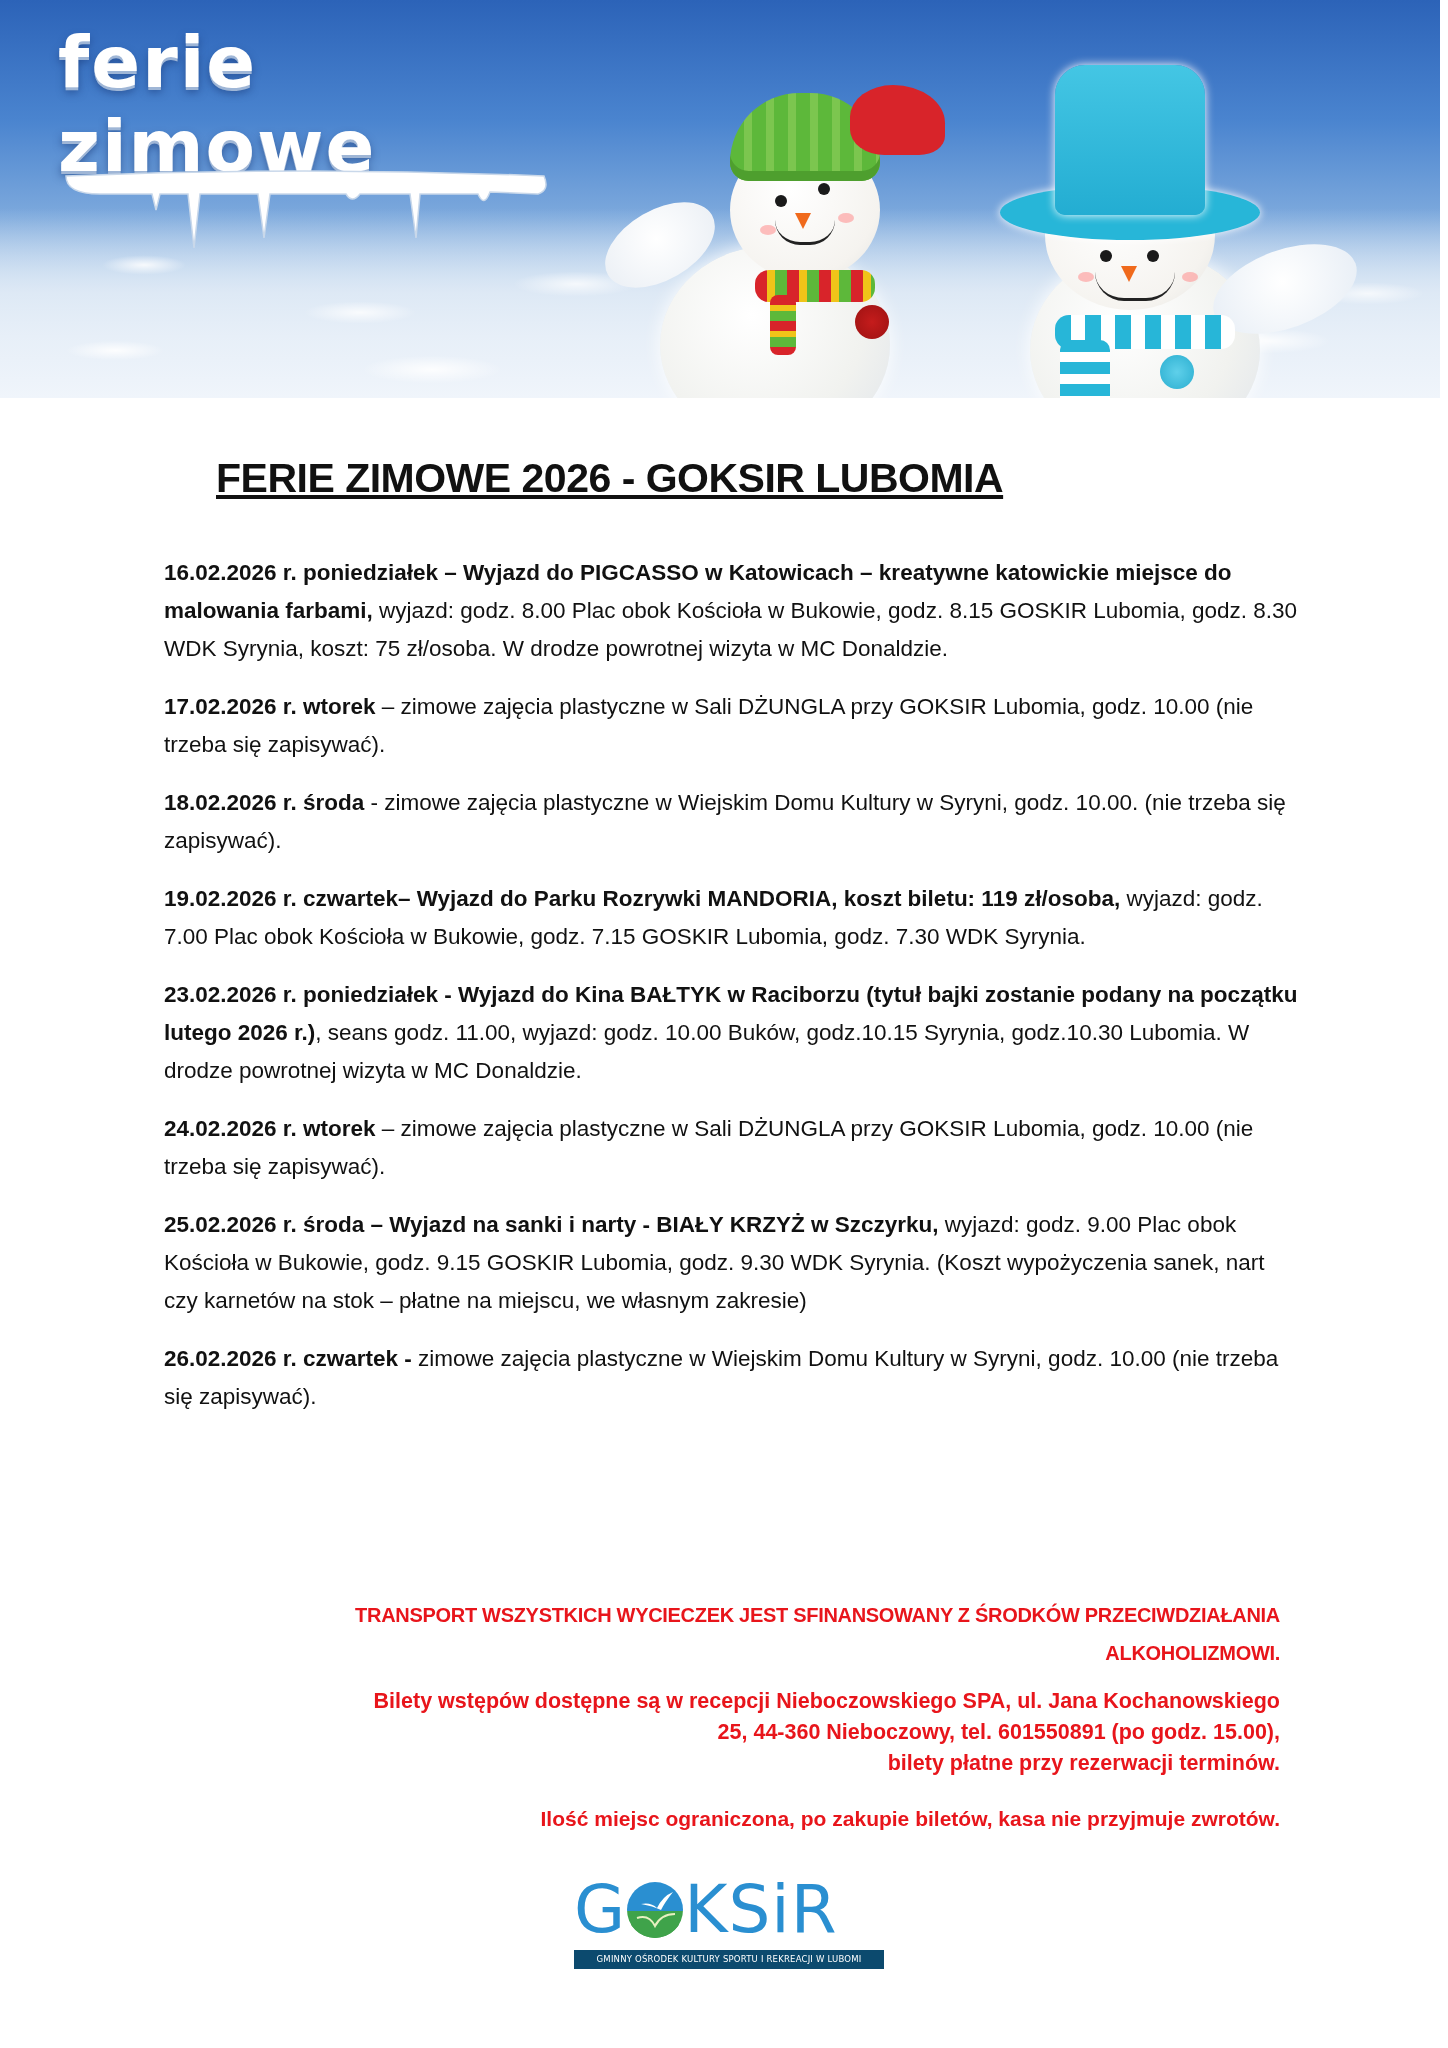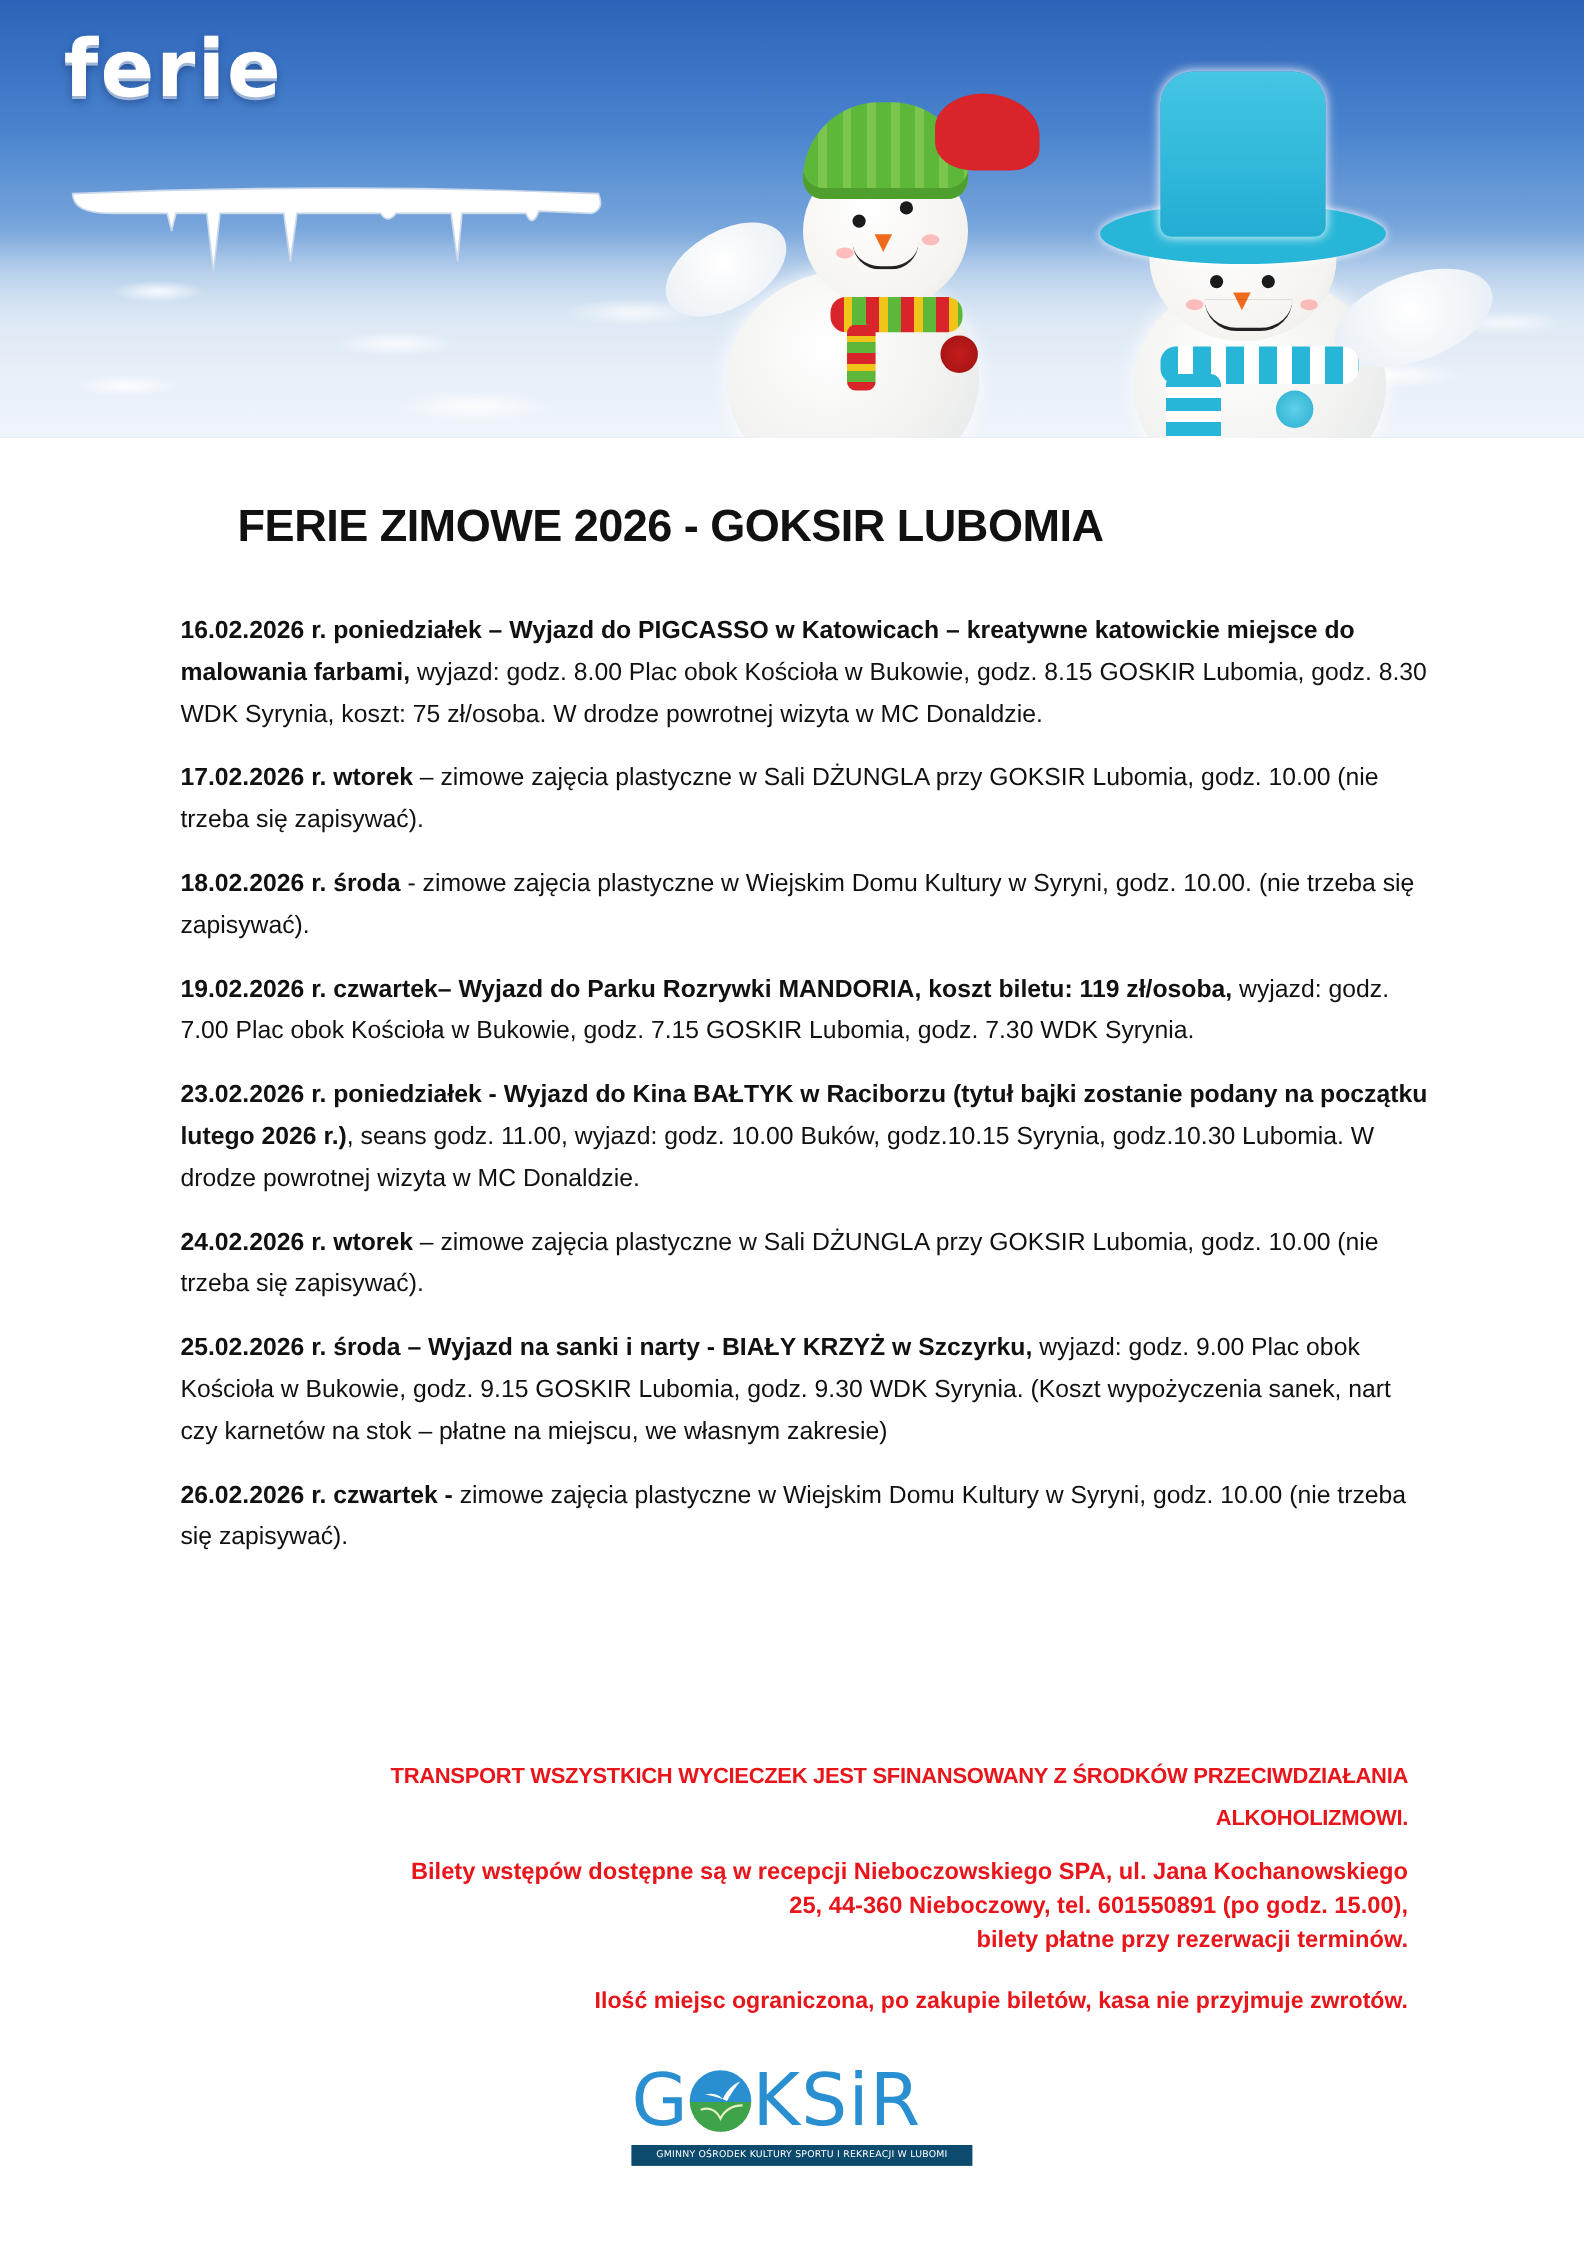--- a/index.html
+++ b/index.html
@@ -26,21 +26,21 @@
   .snowman { position: absolute; }
   .sm-body { position: absolute; border-radius: 50%; background: radial-gradient(circle at 40% 35%, #ffffff, #f1f2ef 60%, #dfe4ea); box-shadow: 0 0 18px rgba(255,255,255,.9); }
   .sm-head { position: absolute; border-radius: 50%; background: radial-gradient(circle at 40% 35%, #ffffff, #f5f3ef 70%, #e3e3e0); }
   .eye { position: absolute; width: 12px; height: 12px; border-radius: 50%; background: #1a1a1a; }
   .nose { position: absolute; width: 0; height: 0; border-left: 8px solid transparent; border-right: 8px solid transparent; border-top: 16px solid #f06a1c; }
   .smile { position: absolute; border-bottom: 3px solid #222; border-radius: 0 0 40px 40px; }
   .cheek { position: absolute; width: 16px; height: 10px; border-radius: 50%; background: rgba(255,140,140,.55); }
   .button-dot { position: absolute; border-radius: 50%; }
 
   
-  .doc-title { position: absolute; left: 216px; top: 455px; font-family: "Liberation Sans", sans-serif; font-weight: bold; font-size: 41px; letter-spacing: -0.5px; color: #111; }
+  .doc-title { position: absolute; left: 216px; top: 455px; font-family: "Liberation Sans", sans-serif; font-weight: bold; font-size: 41px; letter-spacing: -0.5px; color: #111; text-decoration: underline; }
   .events { position: absolute; left: 164px; top: 530px; width: 1140px; font-family: "Liberation Sans", sans-serif; font-size: 22.5px; line-height: 38px; color: #111; margin-top: 24px; }
   .event { margin: 0 0 20px 0; }
   .event b { font-weight: bold; }
 
   .notice { position: absolute; left: 170px; width: 1110px; text-align: right; color: #e8151b; font-weight: bold; font-family: "Liberation Sans", sans-serif; }
   .notice-transport { top: 1596px; font-size: 20px; line-height: 38px; letter-spacing: -0.3px; }
   .notice-tickets { top: 1686px; font-size: 21.5px; line-height: 31px; }
   .notice-limit { top: 1804px; font-size: 21px; line-height: 30px; }
 
   
@@ -51,20 +51,21 @@
   .logo-bar { position: absolute; left: 0; top: 74px; width: 310px; height: 19px; background: #0c4a6e; color: #fff; font-size: 8.5px; line-height: 19px; text-align: center; font-family: "DejaVu Sans", sans-serif; letter-spacing: .2px; white-space: nowrap; }
 </style>
 </head>
 <body>
 
 <div class="banner">
   <div class="snow-field"></div>
 
   <div class="banner-title">
     <div>ferie</div>
+    <div>zimowe</div>
   </div>
 
   <svg class="icicles" viewBox="0 0 490 95">
     <path d="M6 8 Q245 -2 484 8 Q490 22 478 26 L430 24 Q424 40 418 26 L360 26 L356 70 L350 26 L300 26 Q292 36 286 26 L210 26 L204 70 L198 26 L140 26 L134 80 L128 26 L100 26 L96 42 L92 26 L40 26 Q6 26 6 8 Z" fill="#ffffff" stroke="#c9d8ea" stroke-width="1.5"></path>
   </svg>
 
   <div class="snowman" style="left:600px; top:95px; width:340px; height:303px;">
     <div class="sm-body" style="left:60px; top:150px; width:230px; height:200px;"></div>
     <div style="position:absolute; left:0; top:115px; width:120px; height:70px; border-radius:50%; background:radial-gradient(circle at 50% 40%, #fff, #e9eef4); transform:rotate(-30deg);"></div>
     <div class="sm-head" style="left:130px; top:45px; width:150px; height:140px;"></div>

